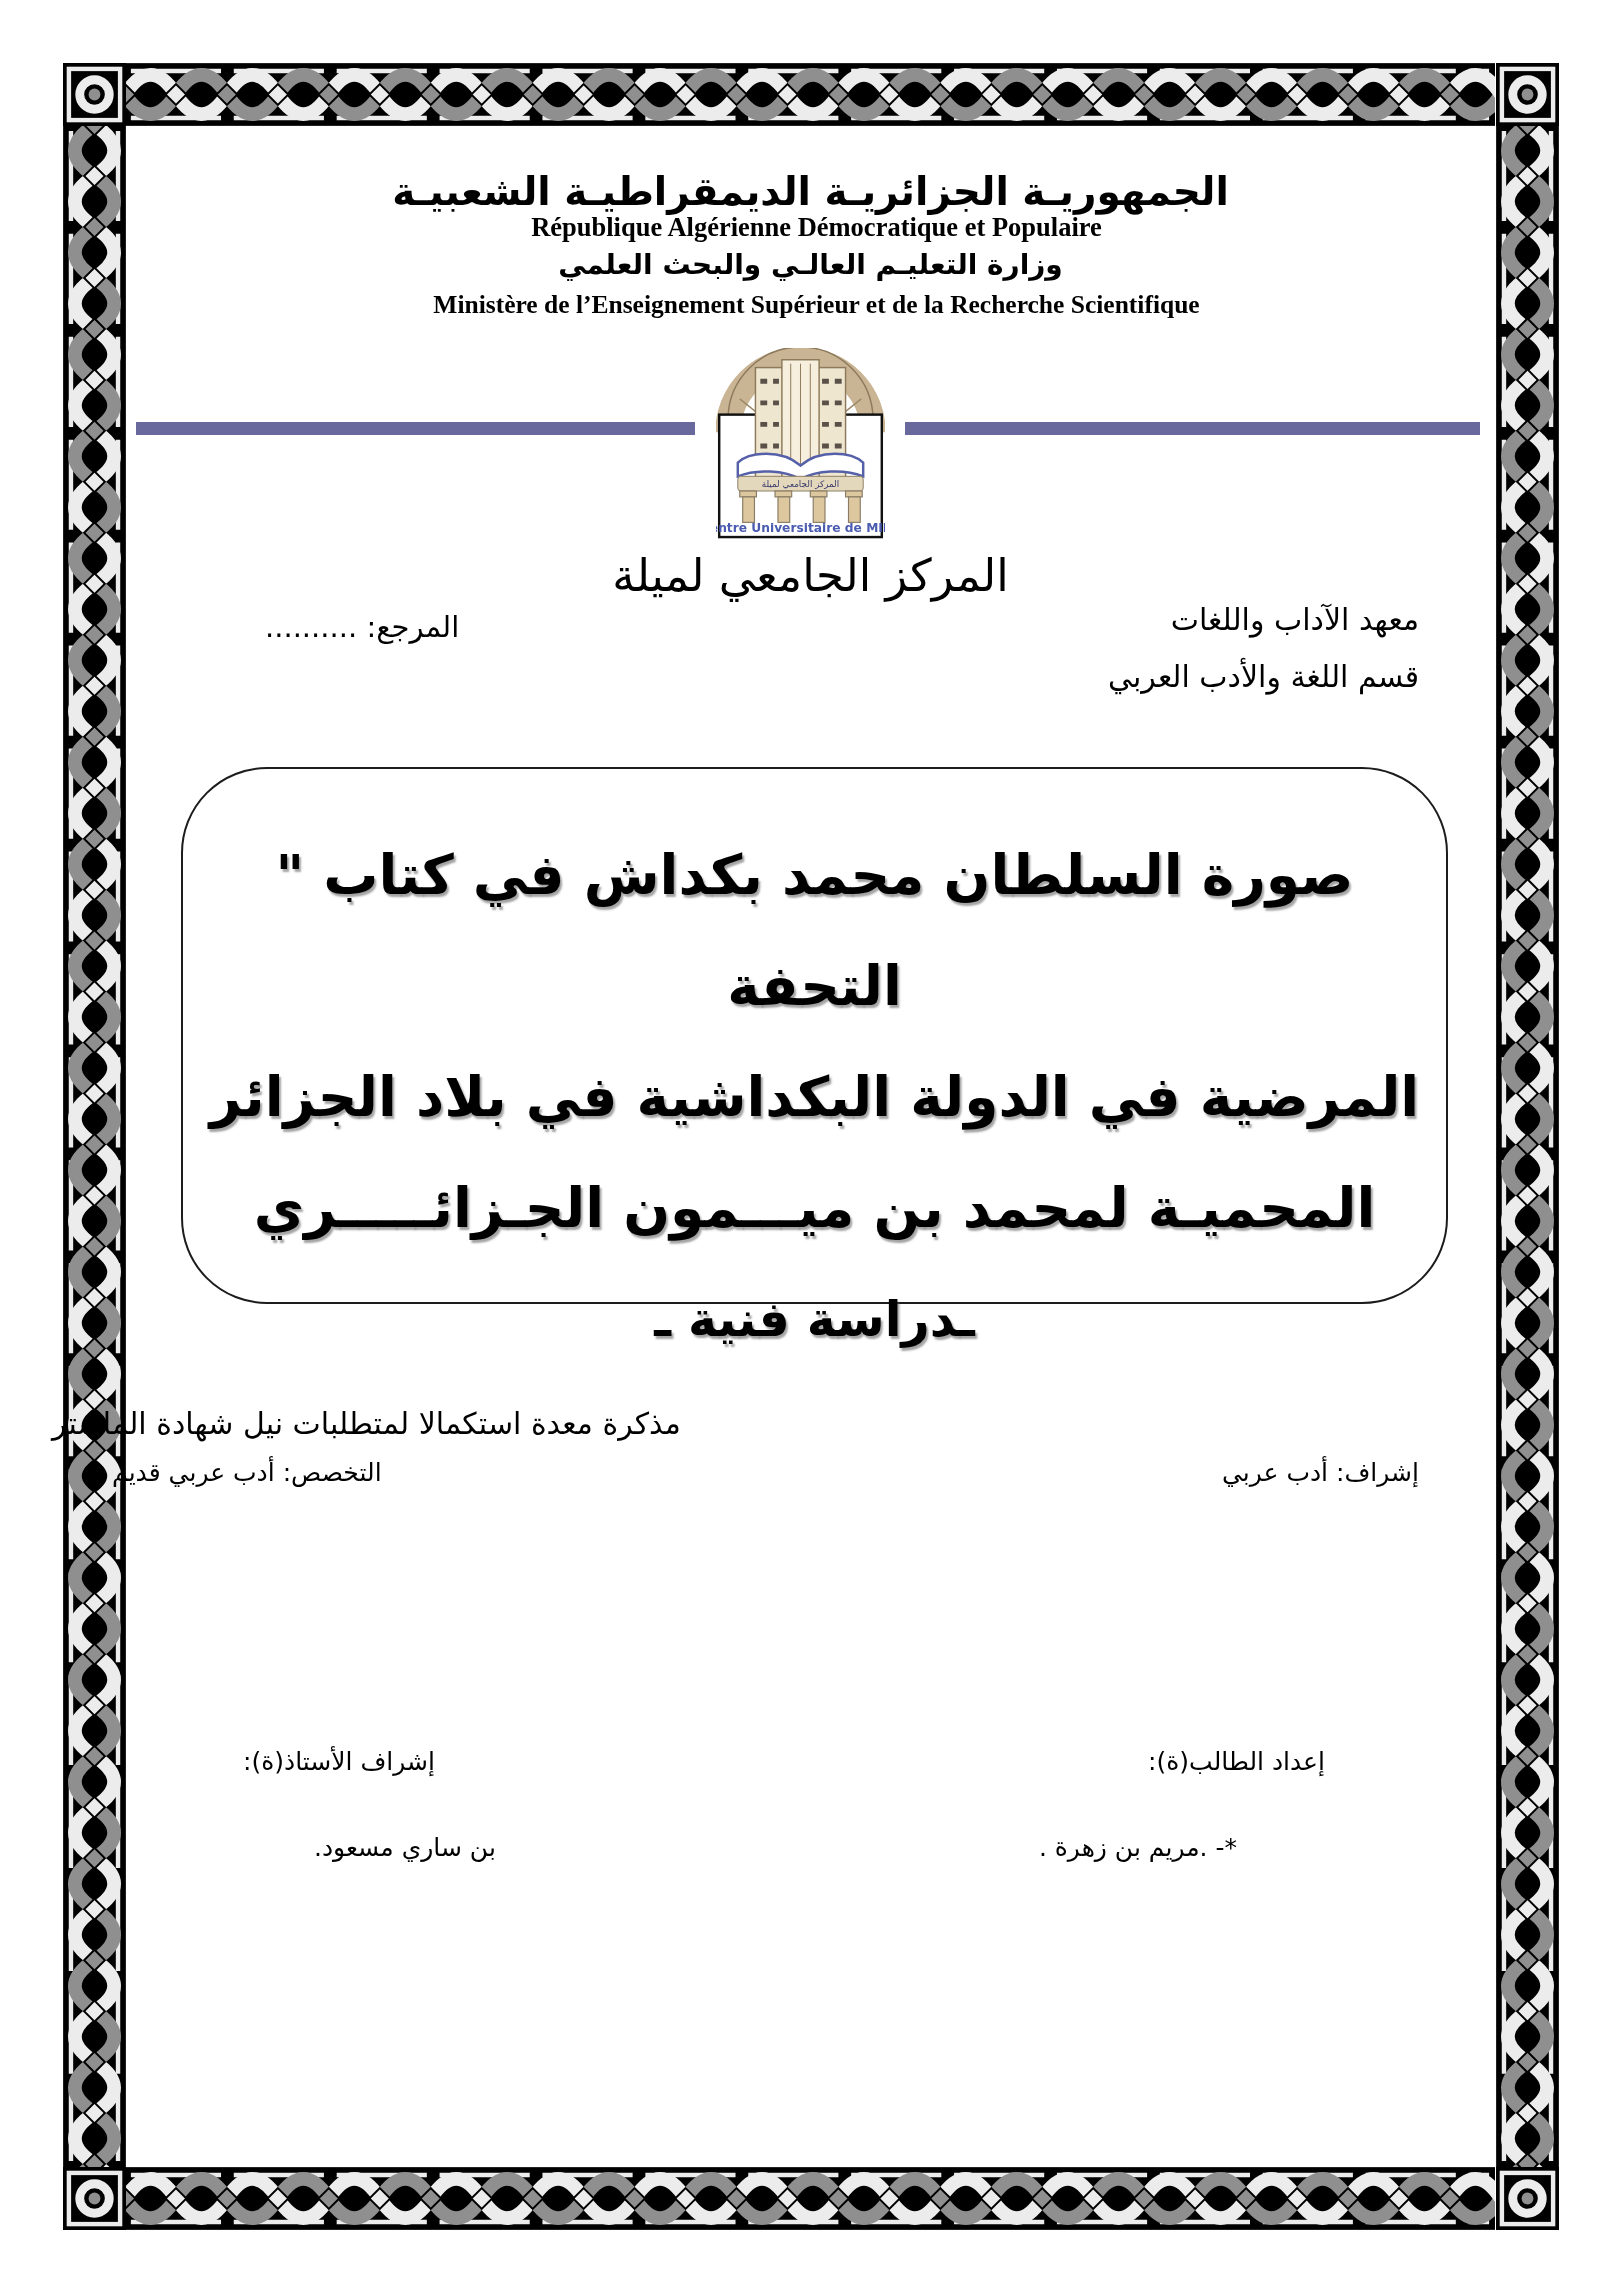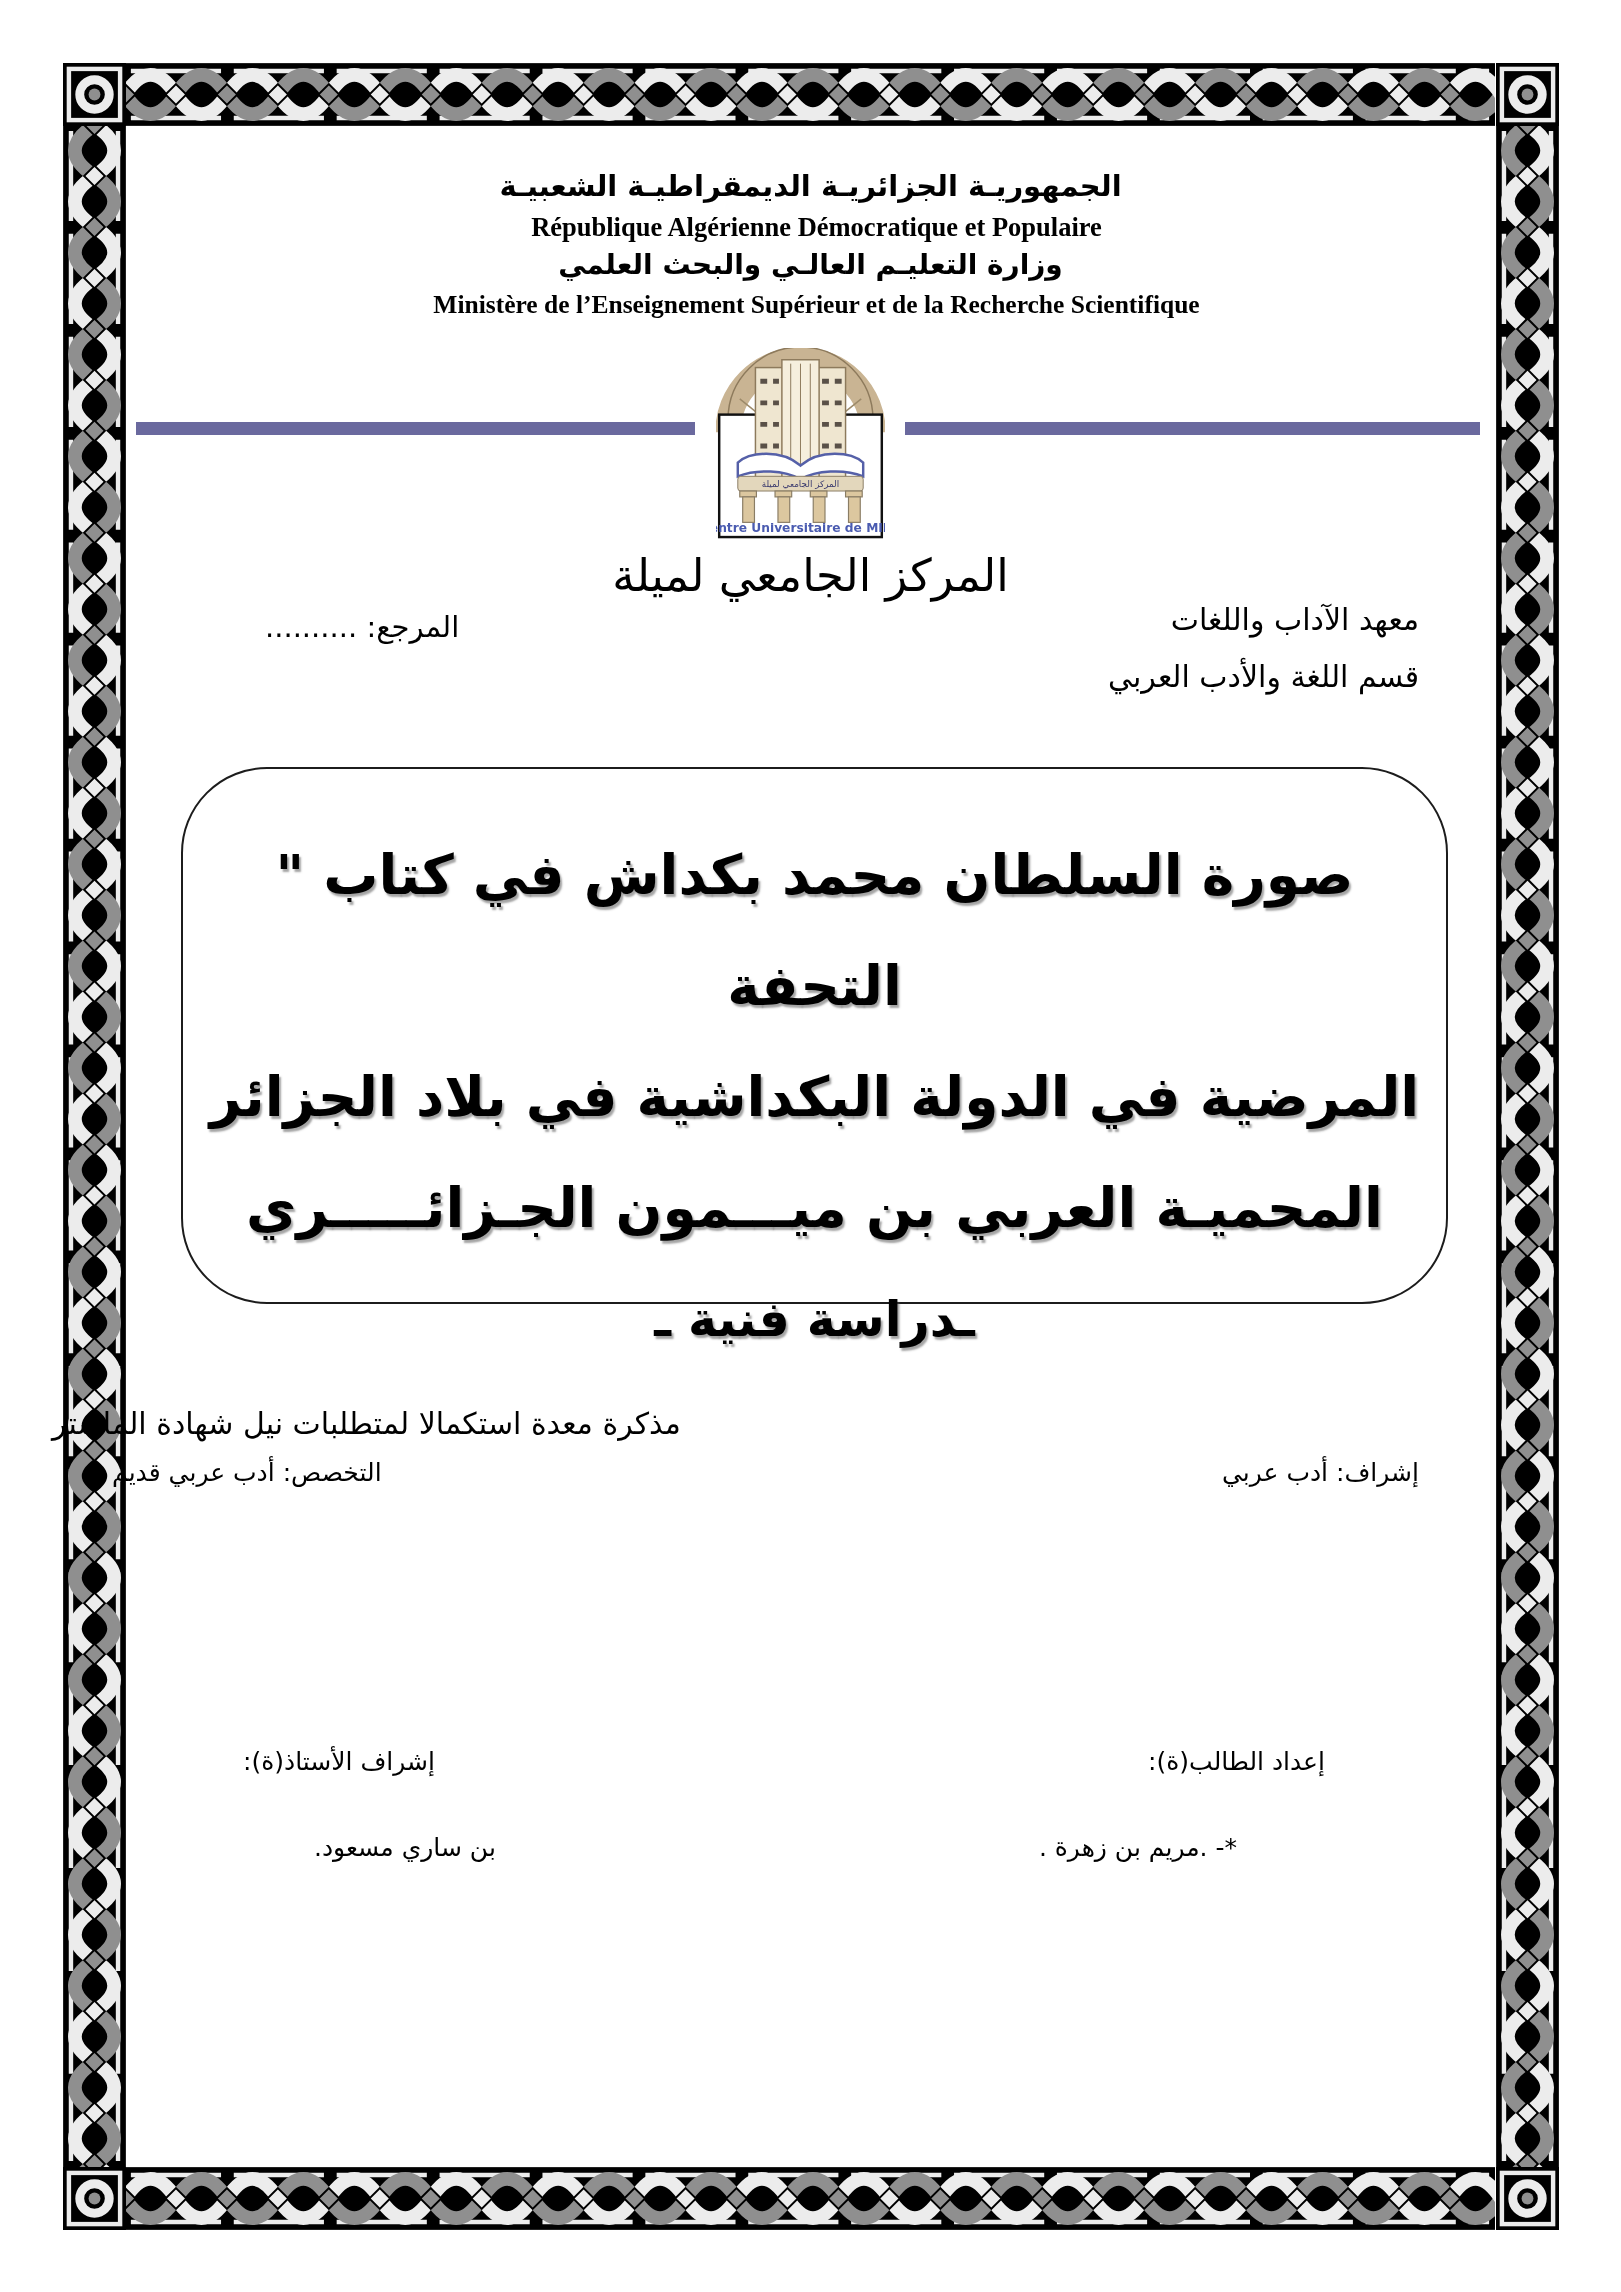--- a/index.html
+++ b/index.html
@@ -3,21 +3,21 @@
 <meta charset="utf-8">
 <style>
   html,body{margin:0;padding:0;background:#fff;}
   .page{position:relative;width:1621px;height:2293px;background:#ffffff;overflow:hidden;
         font-family:"DejaVu Sans",sans-serif;color:#000;}
   .abs{position:absolute;}
   svg.band,svg.corner{position:absolute;display:block;}
   .ar{direction:rtl;unicode-bidi:embed;}
   .centered{left:0;width:1621px;text-align:center;}
   .centered-n{left:52px;width:1549px;text-align:left;}
-  .hdr-ar{font-weight:bold;font-size:29px;}
+  .hdr-ar{font-weight:bold;font-size:39px;}
   .hdr-fr{font-family:"Liberation Serif",serif;font-weight:bold;font-size:26.5px;margin-left:6px;}
   .rule{background:#6a699e;height:12.7px;}
   .titlebox{left:181px;top:767px;width:1267px;height:537px;border:2.5px solid #1c1c1c;
             border-radius:86px;box-sizing:border-box;}
   .title-line{line-height:111px;font-size:55px;font-weight:bold;text-align:center;
               text-shadow:2px 2.9px 2px rgba(90,90,90,.55);}
   .title-line.small{font-size:49px;}
   .titlebox .inner{padding-top:51px;}
   .fld{font-size:25px;text-align:center;}
 </style>
@@ -284,21 +284,21 @@
 
   <div class="abs centered ar" style="top:549px;font-size:45px">المركز الجامعي لميلة</div>
   <div class="abs ar" style="top:602px;right:202px;font-size:30px">معهد الآداب واللغات</div>
   <div class="abs ar" style="top:610px;left:265px;font-size:29px">المرجع: ..........</div>
   <div class="abs ar" style="top:659px;right:202px;font-size:30px">قسم اللغة والأدب العربي</div>
 
   <div class="abs titlebox ar">
     <div class="inner">
       <div class="title-line">صورة السلطان محمد بكداش في كتاب " التحفة</div>
       <div class="title-line">المرضية في الدولة البكداشية في بلاد الجزائر</div>
-      <div class="title-line">المحميـة العربي بن ميـــمون الجـزائـــــري</div>
+      <div class="title-line">المحميـة لمحمد بن ميـــمون الجـزائـــــري</div>
       <div class="title-line small">ـدراسة فنية ـ</div>
     </div>
   </div>
 
   <div class="abs centered-n ar" style="top:1406px;font-size:30px">مذكرة معدة استكمالا لمتطلبات نيل شهادة الماستر</div>
   <div class="abs ar fld" style="top:1458px;right:202px">إشراف: أدب عربي</div>
   <div class="abs ar fld" style="top:1458px;left:112px">التخصص: أدب عربي قديم</div>
 
   <div class="abs ar fld" style="top:1747px;right:296px">إعداد الطالب(ة):</div>
   <div class="abs ar fld" style="top:1747px;left:243px">إشراف الأستاذ(ة):</div>

